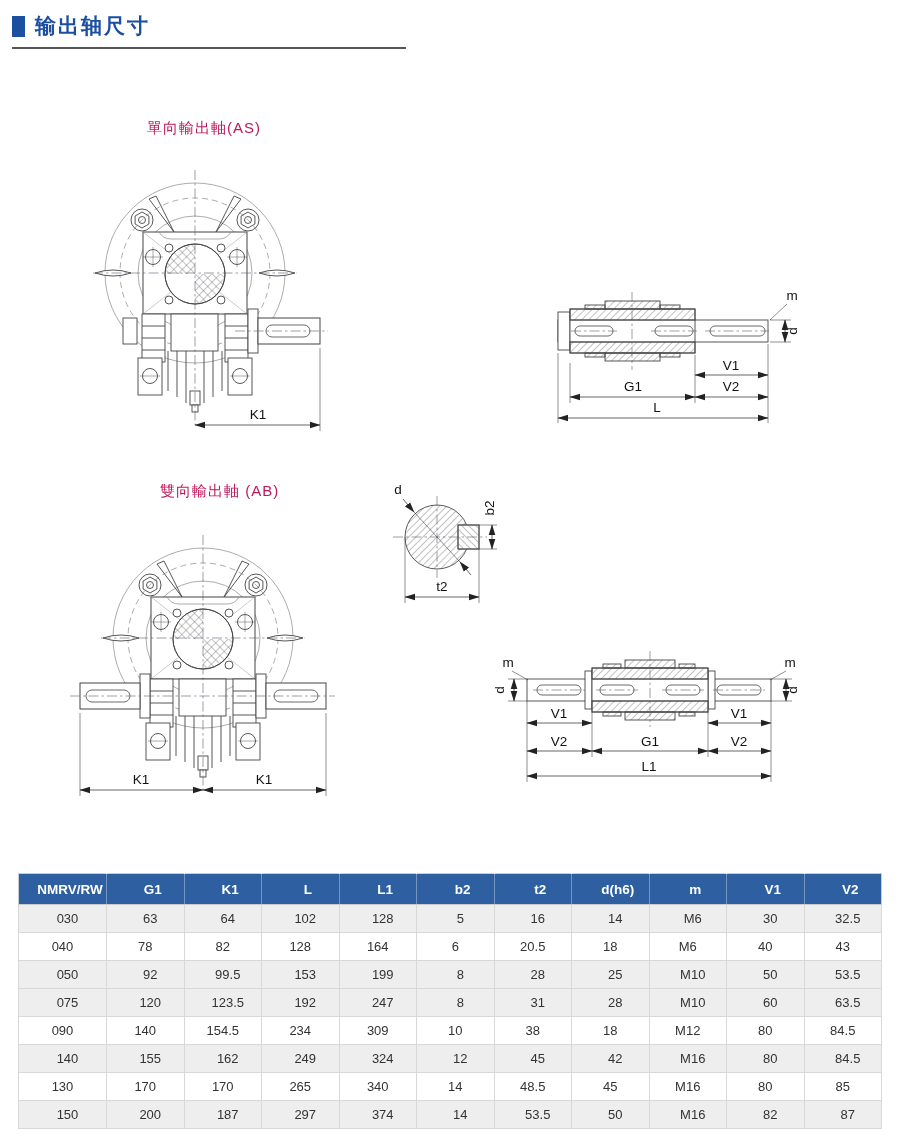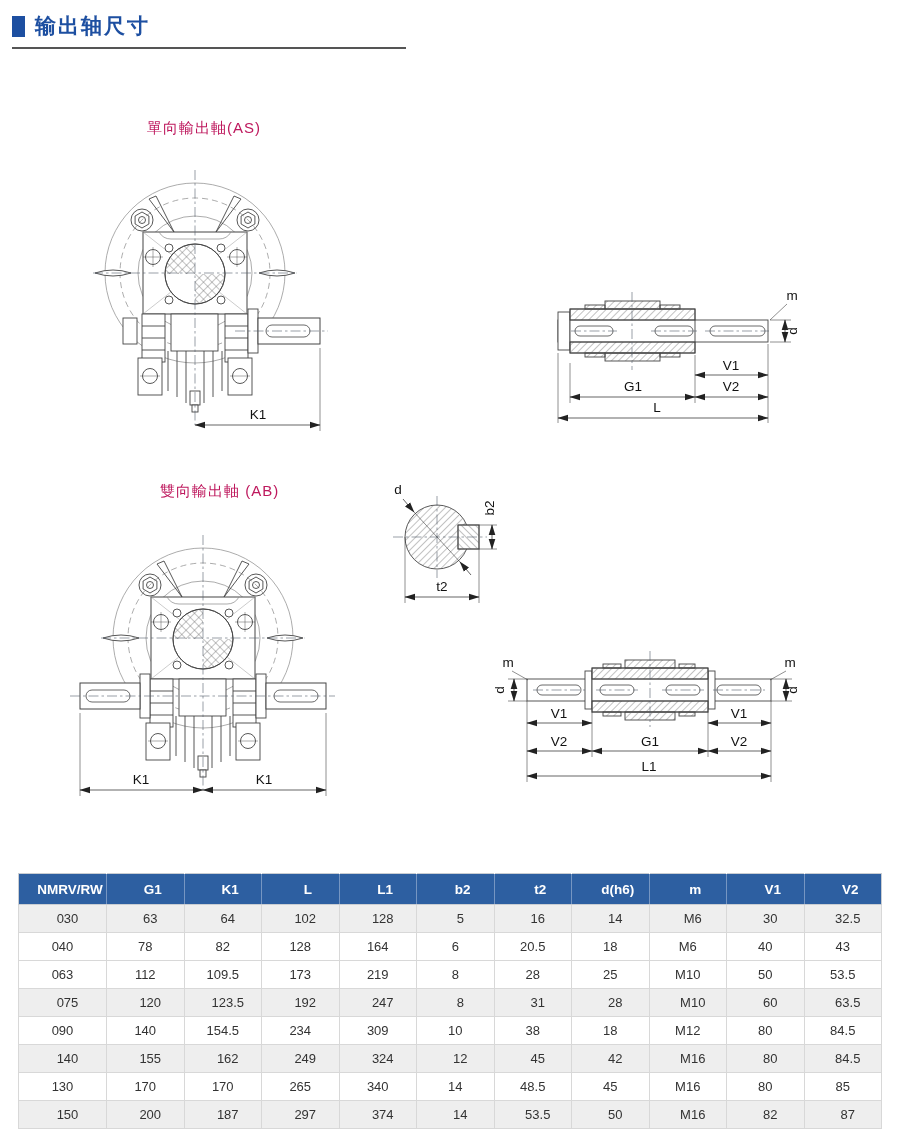--- a/index.html
+++ b/index.html
@@ -308,26 +308,26 @@
             <td>82</td>
             <td>128</td>
             <td>164</td>
             <td>6</td>
             <td>20.5</td>
             <td>18</td>
             <td>M6</td>
             <td>40</td>
             <td>43</td>
           </tr>
-          <tr>
-            <td>063</td>
-            <td>112</td>
-            <td>109.5</td>
-            <td>173</td>
-            <td>219</td>
+          <tr class="alt">
+            <td>050</td>
+            <td>92</td>
+            <td>99.5</td>
+            <td>153</td>
+            <td>199</td>
             <td>8</td>
             <td>28</td>
             <td>25</td>
             <td>M10</td>
             <td>50</td>
             <td>53.5</td>
           </tr>
           <tr class="alt">
             <td>075</td>
             <td>120</td>

